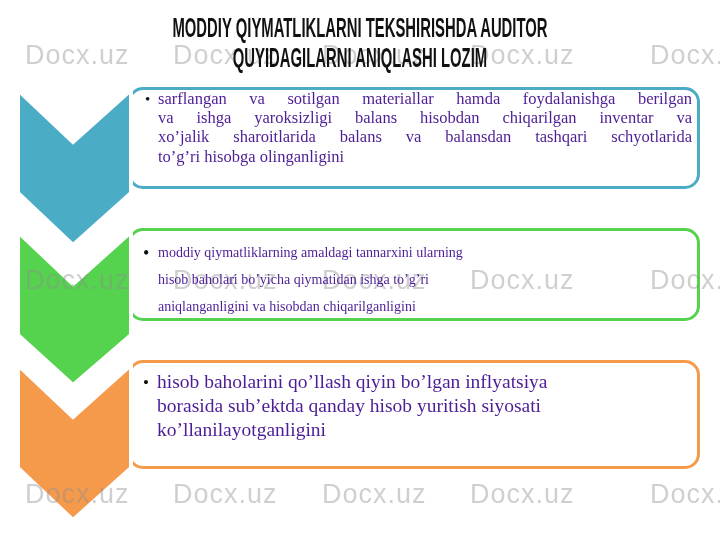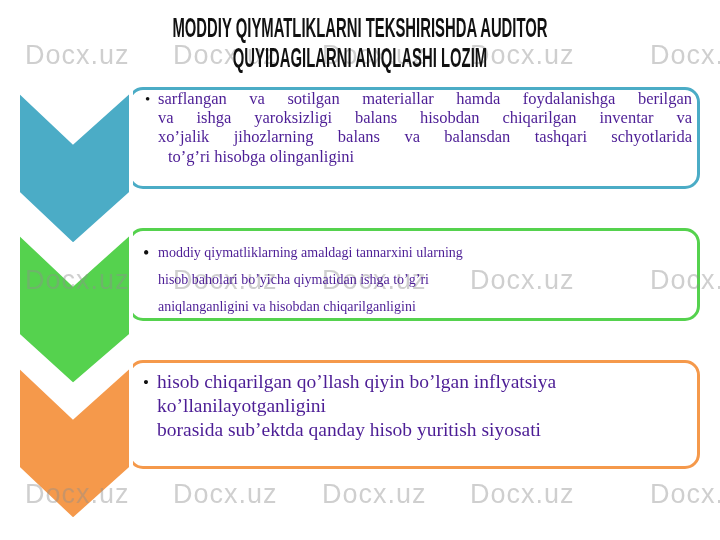--- a/index.html
+++ b/index.html
@@ -31,21 +31,21 @@
     position:absolute; top:13px; left:0; width:720px; z-index:4;
     text-align:center; font-family:"Liberation Sans", sans-serif;
     font-weight:700; font-size:27px; line-height:30px; color:#111;
     transform:scaleX(0.55); transform-origin:50% 0;
     white-space:nowrap;
   }
 
   .textblock { position:absolute; z-index:4; color:#4c1d95; }
   .t1 { left:158px; top:89px;  width:534px; font-size:16.5px; line-height:19.2px; }
   .t1 .ln { text-align:justify; text-align-last:justify; }
-  .t1 .ln:last-child { text-align:justify; text-align-last:left;margin-left:10px; }
+  .t1 .ln:last-child { text-align:justify; text-align-last:left; }
   .t2 { left:158px; top:239px; font-size:14px; line-height:27px; white-space:nowrap; }
   .t3 { left:157px; top:370px; font-size:19.5px; line-height:24px; white-space:nowrap; }
 
   .bullet { position:absolute; z-index:4; color:#101010; line-height:1; }
   .b1 { left:145px; top:92px;  font-size:15px; }
   .b2 { left:143px; top:244px; font-size:18px; }
   .b3 { left:143px; top:374px; font-size:17px; }
 </style>
 </head>
 <body>
@@ -85,29 +85,29 @@
     <div>QUYIDAGILARNI ANIQLASHI LOZIM</div>
   </div>
 
   <span class="bullet b1">•</span>
   <span class="bullet b2">•</span>
   <span class="bullet b3">•</span>
 
   <div class="textblock t1">
     <div class="ln">sarflangan va sotilgan materiallar hamda foydalanishga berilgan</div>
     <div class="ln">va ishga yaroksizligi balans hisobdan chiqarilgan inventar va</div>
-    <div class="ln">xo’jalik jihozlarning balans va balansdan tashqari schyotlarida</div>
+    <div class="ln">xo’jalik sharoitlarida balans va balansdan tashqari schyotlarida</div>
     <div class="ln">to’g’ri hisobga olinganligini</div>
   </div>
 
   <div class="textblock t2">
     <div class="ln">moddiy qiymatliklarning amaldagi tannarxini ularning</div>
     <div class="ln">hisob baholari bo’yicha qiymatidan ishga to’g’ri</div>
     <div class="ln">aniqlanganligini va hisobdan chiqarilganligini</div>
   </div>
 
   <div class="textblock t3">
-    <div class="ln">hisob chiqarilgan qo’llash qiyin bo’lgan inflyatsiya</div>
+    <div class="ln">hisob baholarini qo’llash qiyin bo’lgan inflyatsiya</div>
+    <div class="ln">borasida sub’ektda qanday hisob yuritish siyosati</div>
     <div class="ln">ko’llanilayotganligini</div>
-    <div class="ln">borasida sub’ektda qanday hisob yuritish siyosati</div>
   </div>
 
 </div>
 
 </body></html>

